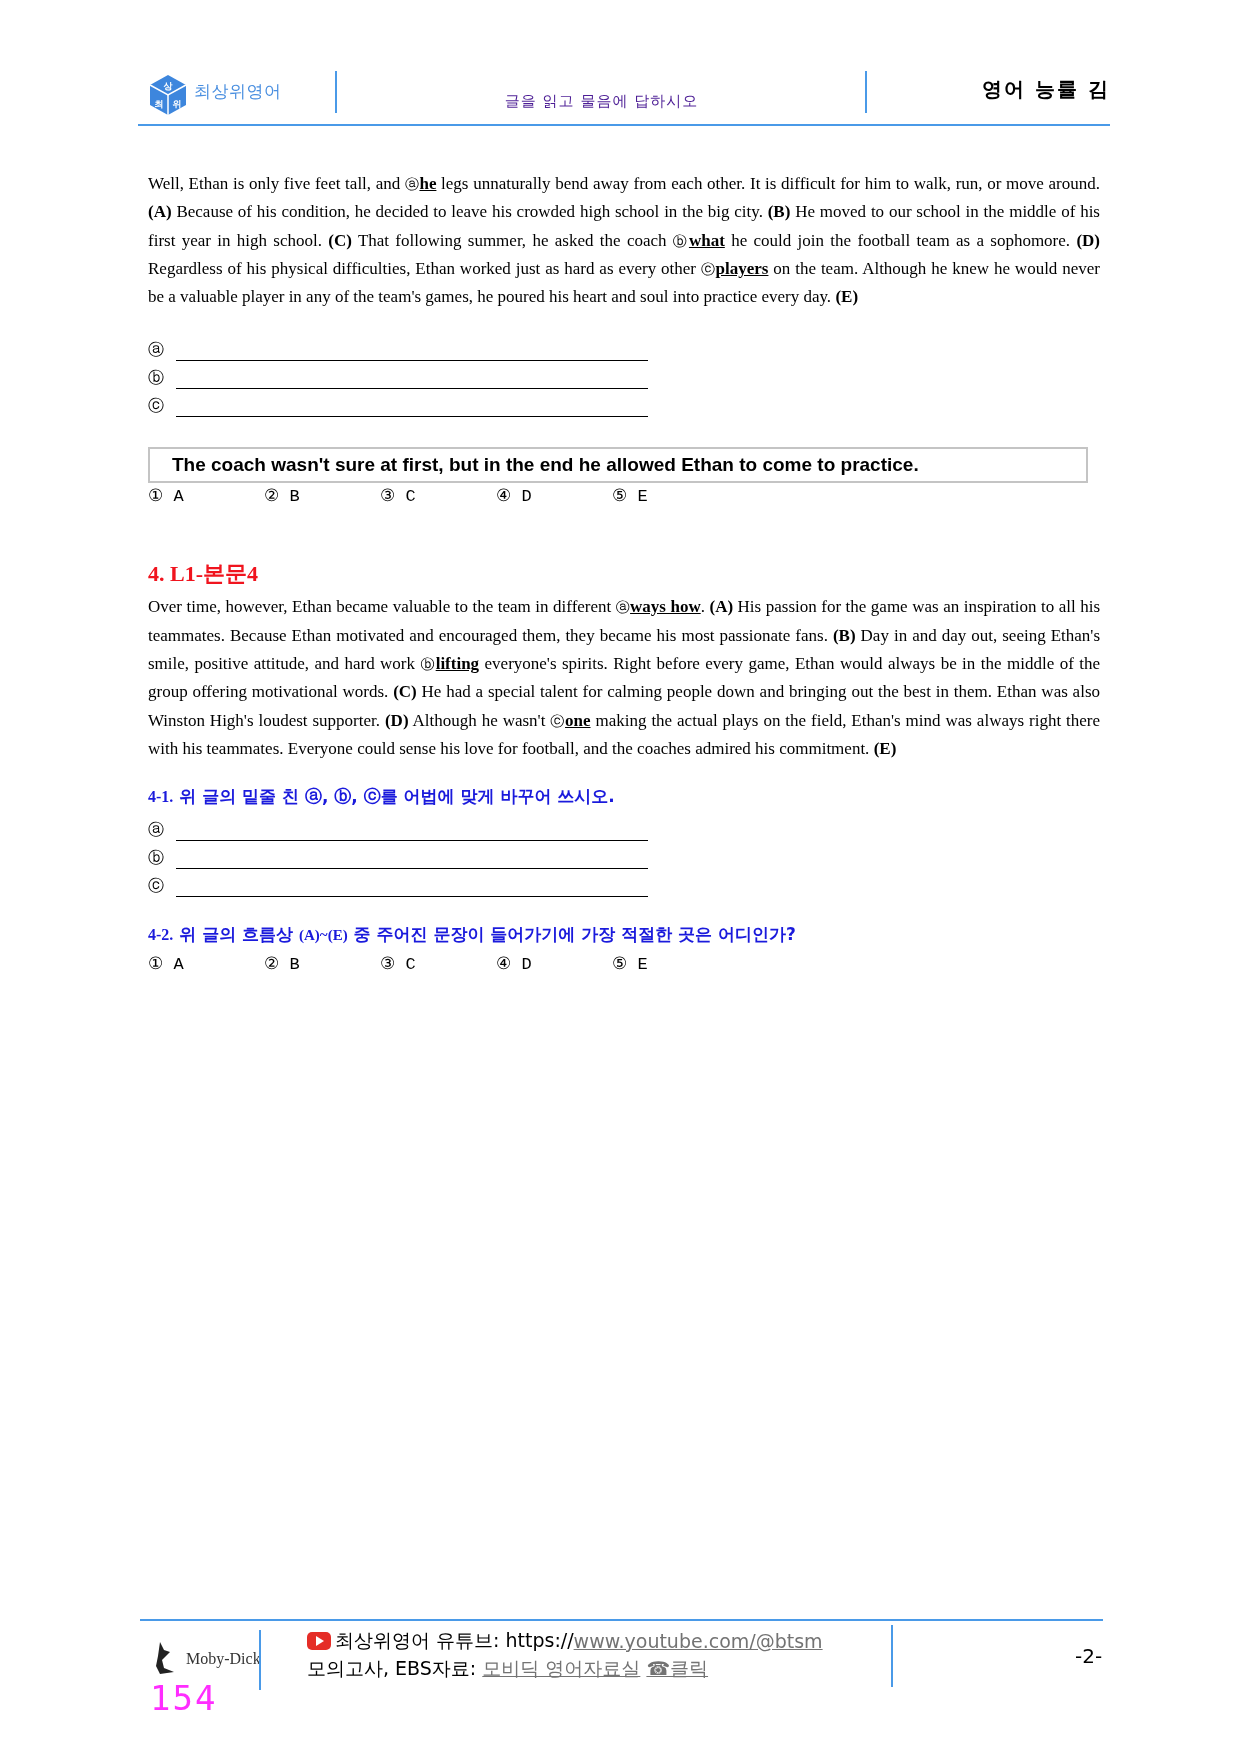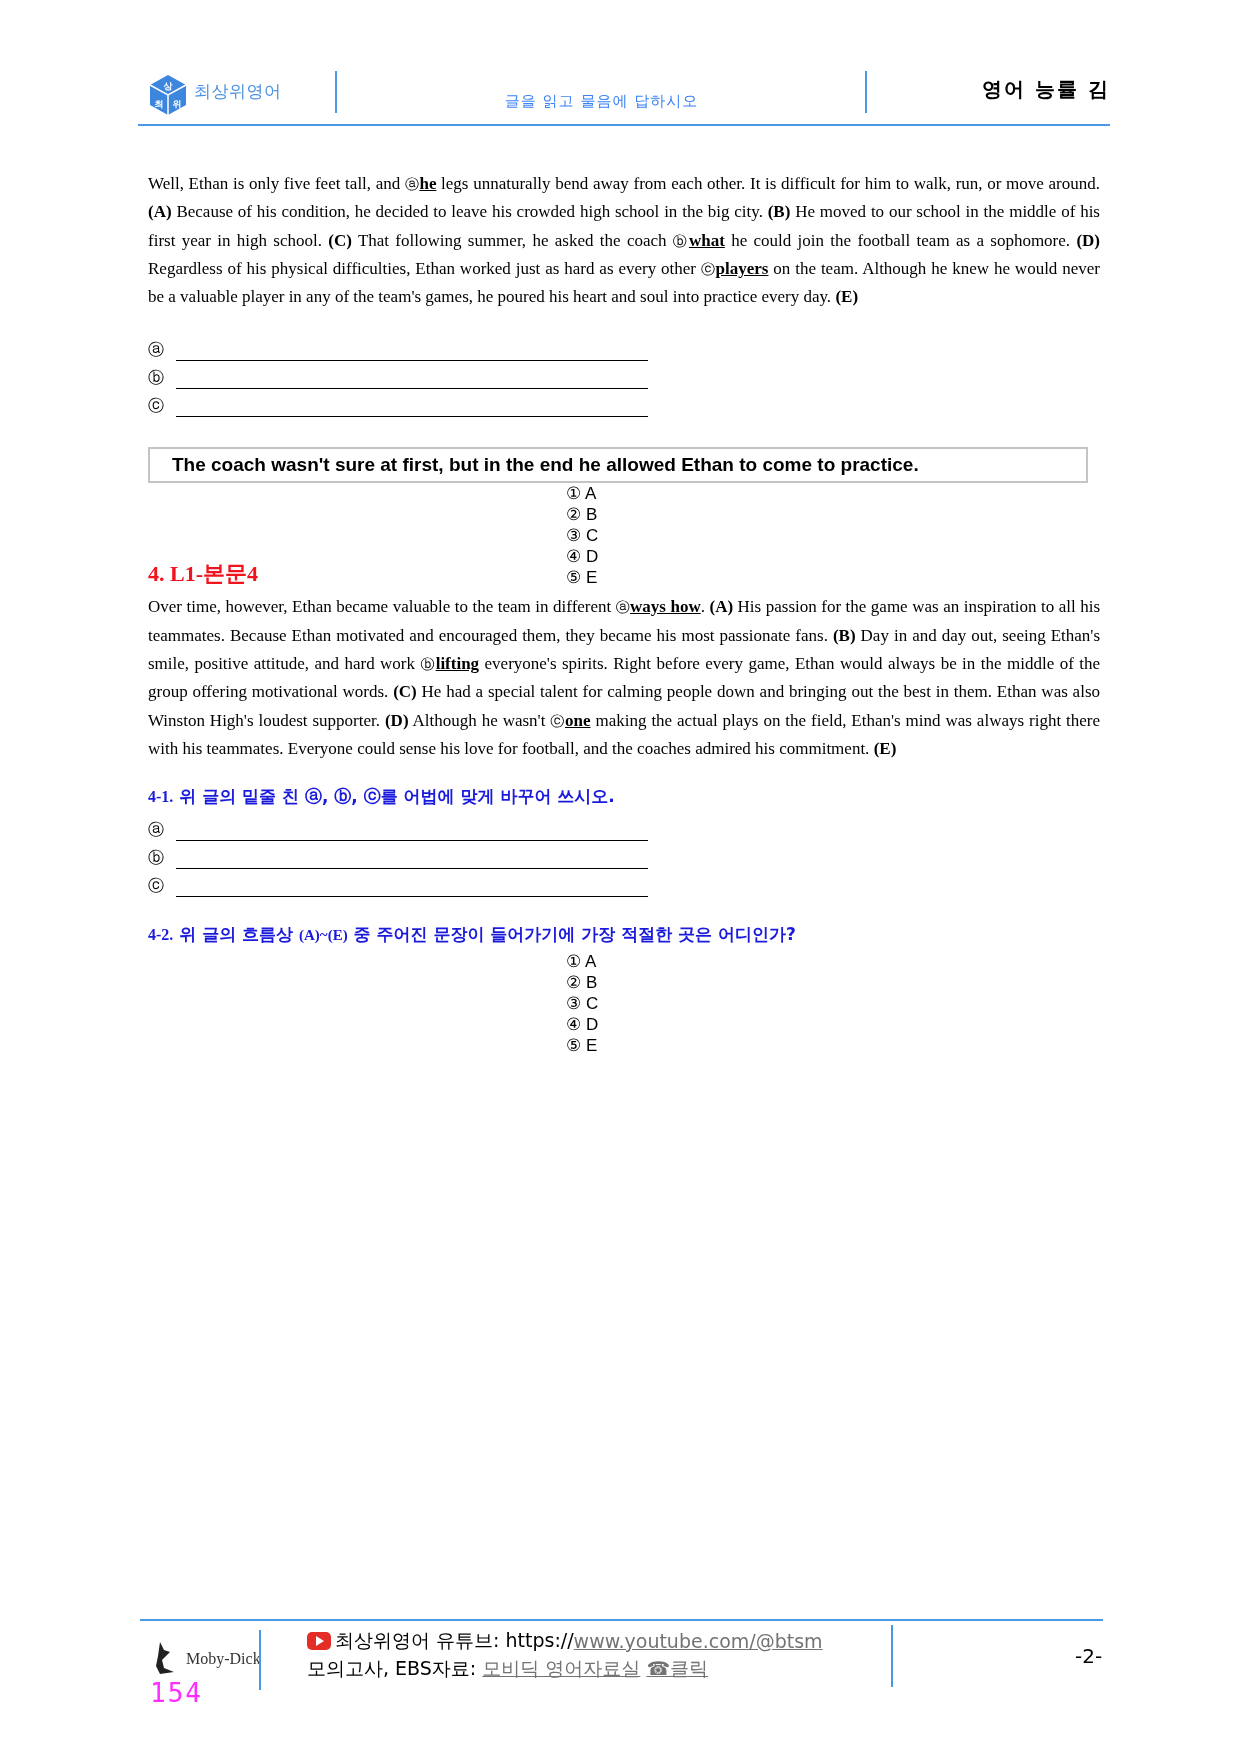--- a/index.html
+++ b/index.html
@@ -7,45 +7,45 @@
 
   
   .header { position: absolute; left: 138px; top: 64px; width: 972px; height: 62px; }
   .header-rule { position: absolute; left: 138px; top: 124px; width: 972px; height: 2px; background: #4a9ae8; }
   .logo { position: absolute; left: 10px; top: 10px; width: 40px; height: 42px; }
   .brand { position: absolute; left: 56px; top: 16px; font-size: 17px; color: #4a8fe0; letter-spacing: 0.5px; }
   .vsep { position: absolute; width: 2px; background: #4a9ae8; }
   .vsep.one { left: 197px; top: 7px; height: 42px; }
   .vsep.two { left: 727px; top: 7px; height: 42px; }
   .h-title { position: absolute; left: 200px; width: 527px; top: 4px; text-align: center; font-size: 15px; font-weight: bold; color: #f0141e; }
-  .h-sub { position: absolute; left: 200px; width: 527px; top: 28px; text-align: center; font-size: 15px; color: #3b82f6; letter-spacing: 1px; }
+  .h-sub { position: absolute; left: 200px; width: 527px; top: 28px; text-align: center; font-size: 15px; color: #4c1d95; letter-spacing: 1px; }
   .h-right { position: absolute; left: 730px; width: 242px; top: 12px; text-align: right; font-size: 20px; font-weight: bold; letter-spacing: 2px; }
 
   
   .content { position: absolute; left: 148px; top: 170px; width: 952px; }
   .sec-title { font-family: "Liberation Serif", serif; font-size: 22px; font-weight: bold; color: #f0141e; margin: 0 0 4px 0; height: 30px; }
   .passage { font-family: "Liberation Serif", serif; font-size: 17px; line-height: 28.3px; text-align: justify; margin: 0; }
   .passage b { font-weight: bold; }
   .mark { font-family: "DejaVu Sans", sans-serif; font-size: 14px; }
   .ul { font-weight: bold; text-decoration: underline; }
   .q-title { font-size: 17px; font-weight: bold; color: #1a1adc; margin: 0; height: 28px; }
   .q-title .num { font-family: "Liberation Serif", serif; font-size: 16px; }
   .q-title .ae { font-family: "Liberation Serif", serif; font-size: 15px; }
   .ans-line { display: flex; align-items: flex-end; height: 28px; font-size: 16px; }
   .ans-line .lbl { width: 28px; font-size: 16px; }
   .ans-line .blank { width: 472px; border-bottom: 1.3px solid #000; height: 20px; }
   .given { border: 2px solid #c4c4c4; height: 36px; width: 940px; box-sizing: border-box; display: flex; align-items: center; padding-left: 22px; font-size: 19px; font-weight: bold; font-family: "Liberation Sans", sans-serif; margin-top: 4px; }
-  .choices { display: flex; font-family: Liberation Sans, sans-serif; font-size: 17px; height: 24px; align-items: center; flex-direction: column; }
+  .choices { display: flex; font-family: Liberation Mono, monospace; font-size: 17px; height: 24px; align-items: center; }
   .choices span { width: 116px; }
 
   
   .footer-rule { position: absolute; left: 140px; top: 1619px; width: 963px; height: 2px; background: #4a9ae8; }
   .f-logo { position: absolute; left: 152px; top: 1640px; width: 34px; height: 36px; }
   .f-brand { position: absolute; left: 186px; top: 1650px; font-family: "Liberation Serif", serif; font-size: 16px; color: #333; }
-  .f-num { position: absolute; left: 150px; top: 1678px; font-family: "DejaVu Sans Mono", monospace; font-size: 26px; color: #ff2dff; letter-spacing: 2px; }
+  .f-num { position: absolute; left: 150px; top: 1678px; font-family: "DejaVu Sans Mono", monospace; font-size: 34px; color: #ff2dff; letter-spacing: 2px; }
   .f-sep1 { position: absolute; left: 259px; top: 1630px; width: 2px; height: 60px; background: #4a9ae8; }
   .f-sep2 { position: absolute; left: 891px; top: 1625px; width: 2px; height: 62px; background: #4a9ae8; }
   .f-line1 { position: absolute; left: 307px; top: 1628px; font-size: 19px; display: flex; align-items: center; }
   .f-line2 { position: absolute; left: 307px; top: 1656px; font-size: 19px; }
   .yt { display: inline-block; width: 24px; height: 18px; background: #e52d27; border-radius: 5px; position: relative; margin-right: 4px; }
   .yt::after { content: ""; position: absolute; left: 9px; top: 4px; border-left: 8px solid #fff; border-top: 5px solid transparent; border-bottom: 5px solid transparent; }
   .lnk { color: #737373; text-decoration: underline; text-align: center; }
   .f-page { position: absolute; left: 1075px; top: 1644px; font-size: 20px; }
 </style>
 </head>

